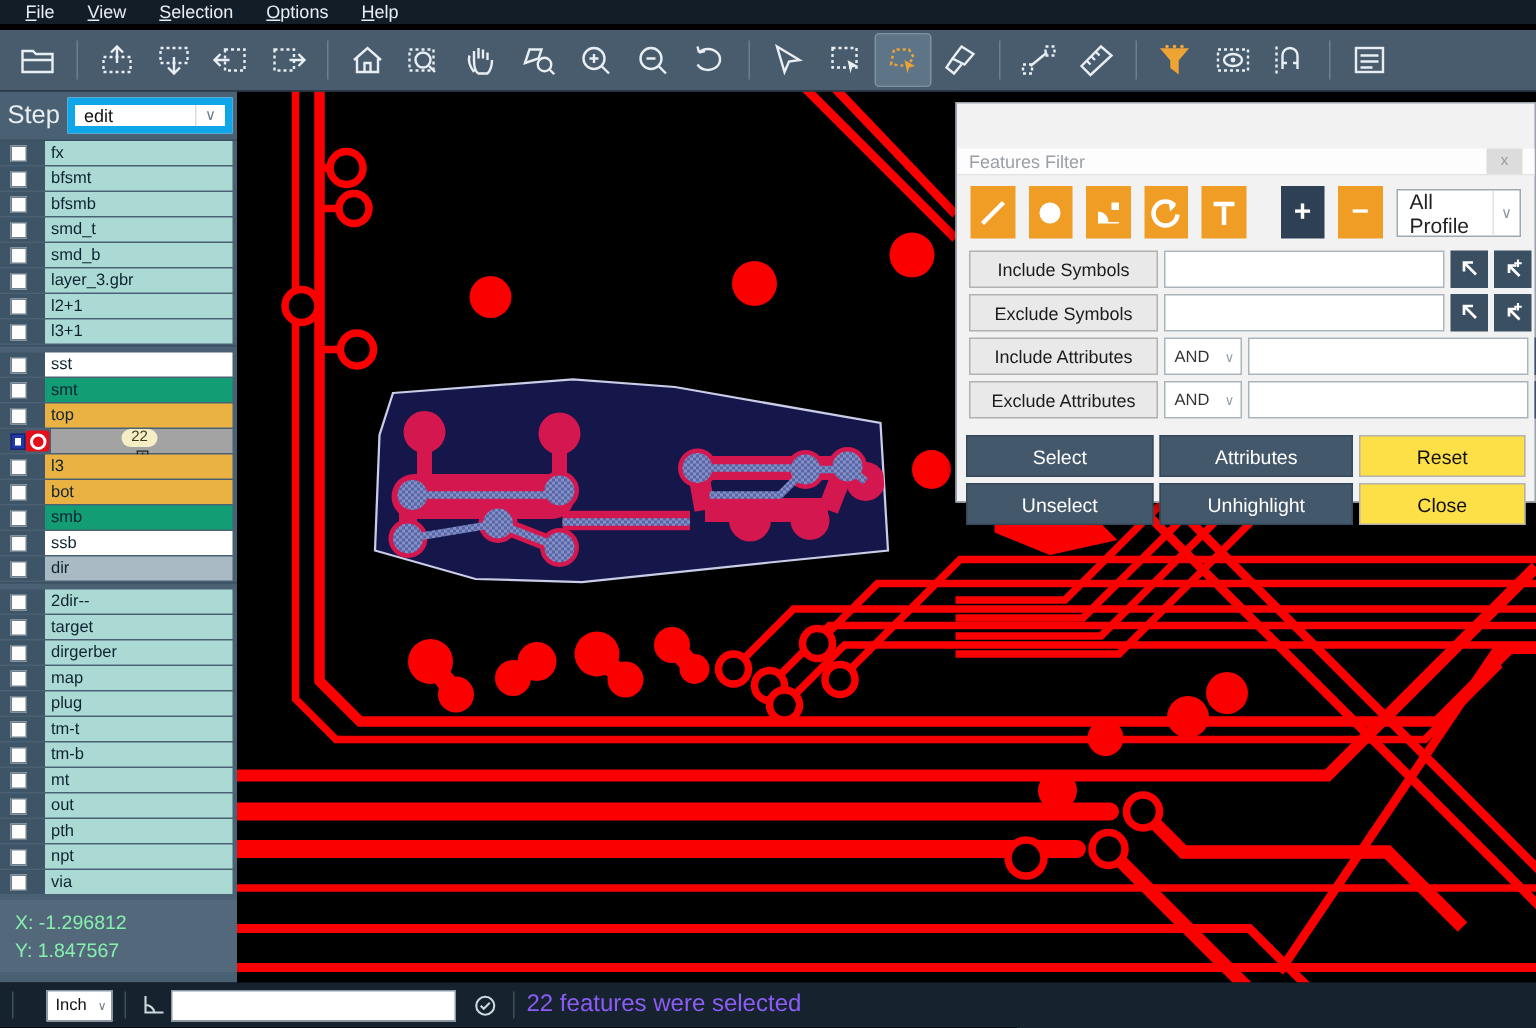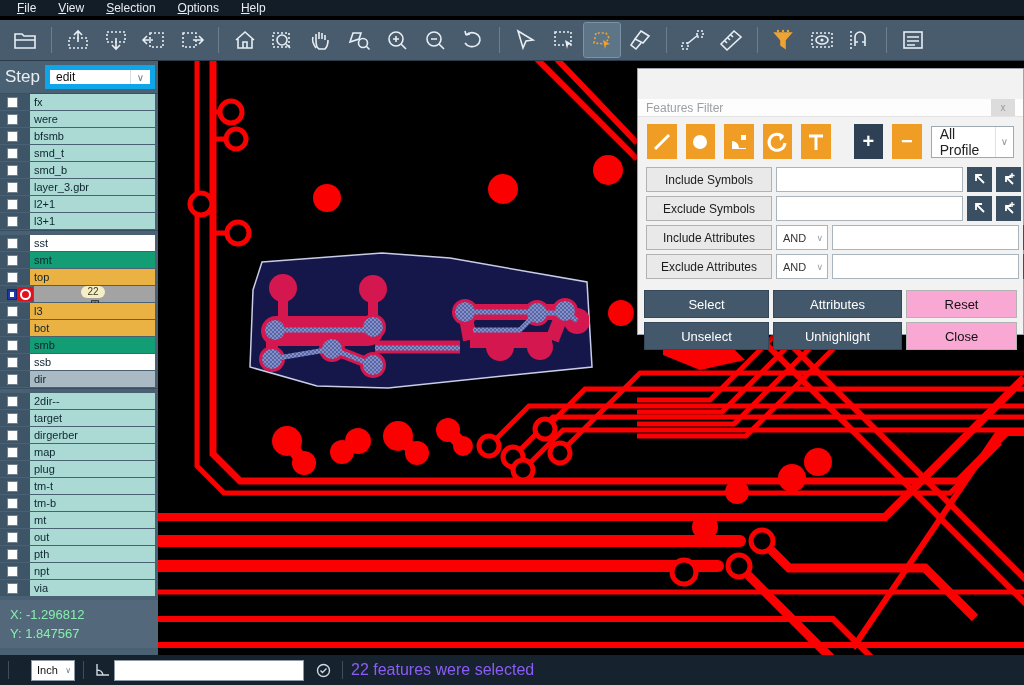--- a/index.html
+++ b/index.html
@@ -83,21 +83,21 @@
   .fand { width:52px; height:25px; background:#fff; border:1px solid #aab4bc; display:flex;
     align-items:center; font-size:11px; color:#333; padding-left:6px; flex:0 0 auto; }
   .fand .chev { margin-left:auto; padding-right:4px; color:#93a0aa; font-size:9px; }
   .finput { flex:1; height:25px; background:#fff; border:1px solid #aab4bc; padding:0 4px;
     font-family:"Liberation Sans",sans-serif; }
   .abtn { width:25px; height:25px; background:#3b4f63; display:flex; align-items:center;
     justify-content:center; flex:0 0 auto; }
   #dlg-actions { display:grid; grid-template-columns:125px 129px 1fr; gap:4px; padding:7px 6px 6px 6px; margin-top:2px; }
   .act { height:28px; display:flex; align-items:center; justify-content:center; font-size:13px; }
   .act.dark { background:#44586b; color:#fff; border:1px solid #35485a; }
-  .act.light { background:#f9a8d4; color:#111; border:1px solid #b2b2b2; }
+  .act.light { background:#fde047; color:#111; border:1px solid #b2b2b2; }
 
   
   #statusbar { position:absolute; left:0; top:655px; width:1024px; height:30px; background:#16232f;
     display:flex; align-items:center; z-index:30; color:#cfd8df; }
   .ssep { width:1px; height:18px; background:#3d4f5f; margin:0 8px; }
   #unit-ddl { width:44px; height:21px; background:#fff; border:1px solid #8b9aa6; color:#111;
     display:flex; align-items:center; padding-left:5px; font-size:11px; margin-left:14px; }
   #unit-ddl .chev { margin-left:auto; color:#6b7c8a; font-size:8px; padding-right:3px; }
   #cmd-input { width:190px; height:21px; background:#fff; border:1px solid #8b9aa6; padding:0 4px;
     font-family:"Liberation Sans",sans-serif; }
@@ -452,21 +452,21 @@
           </div>
           <div class="chip cyan">
             <span class="lbl">fx</span>
           </div>
         </div>
         <div class="lrow">
           <div class="cbcol">
             <span class="cb"></span>
           </div>
           <div class="chip cyan">
-            <span class="lbl">were</span>
+            <span class="lbl">bfsmt</span>
           </div>
         </div>
         <div class="lrow">
           <div class="cbcol">
             <span class="cb"></span>
           </div>
           <div class="chip cyan">
             <span class="lbl">bfsmb</span>
           </div>
         </div>

